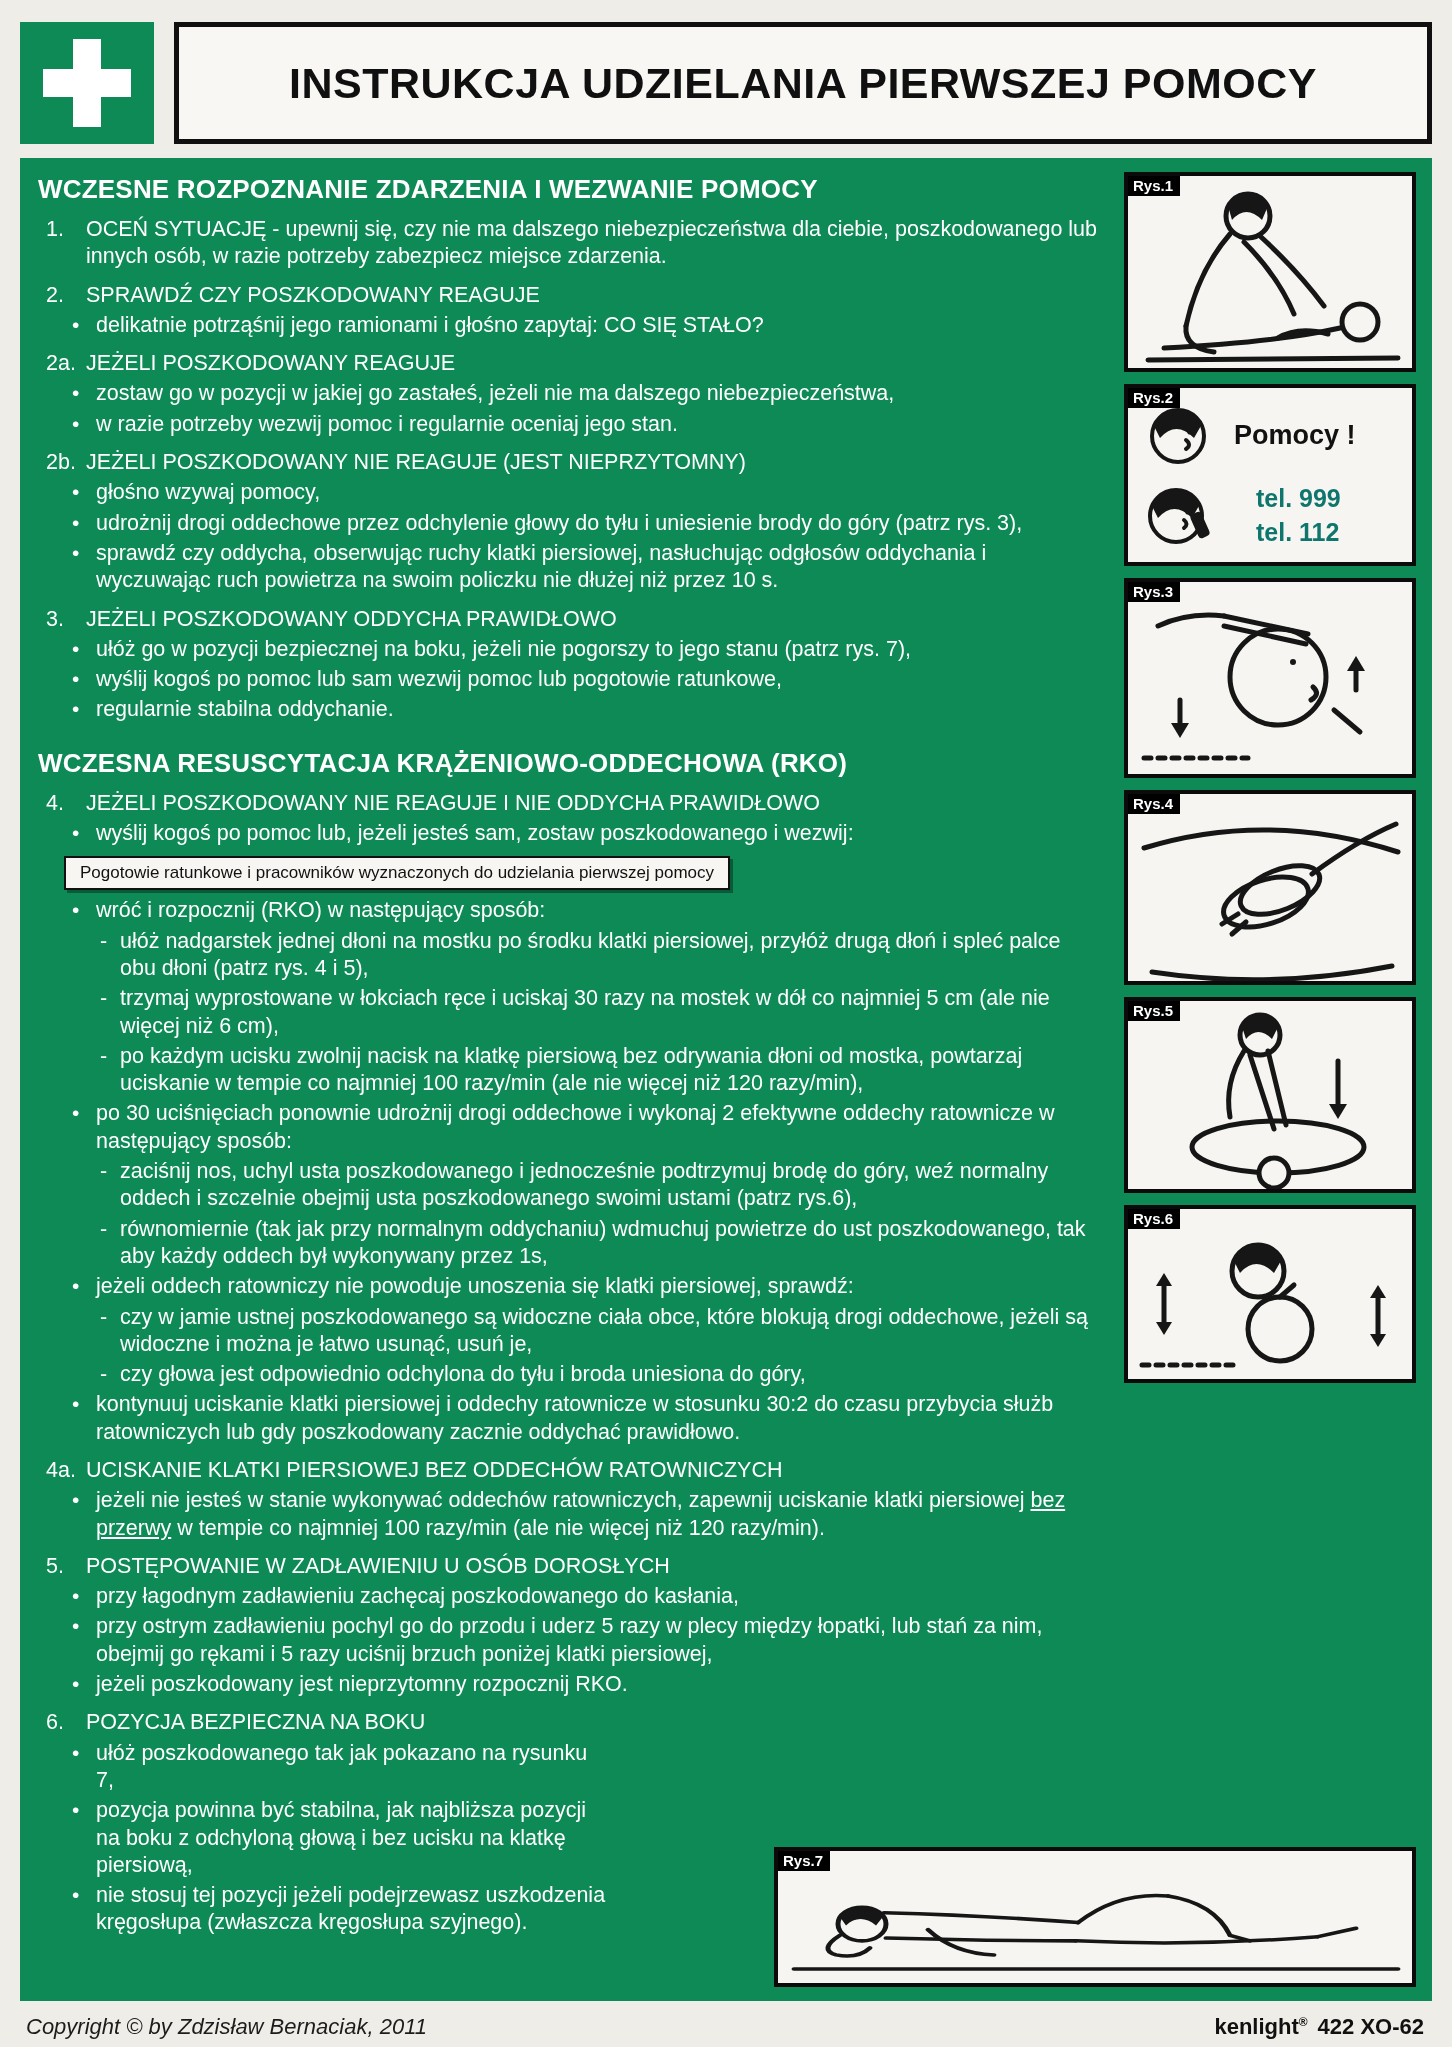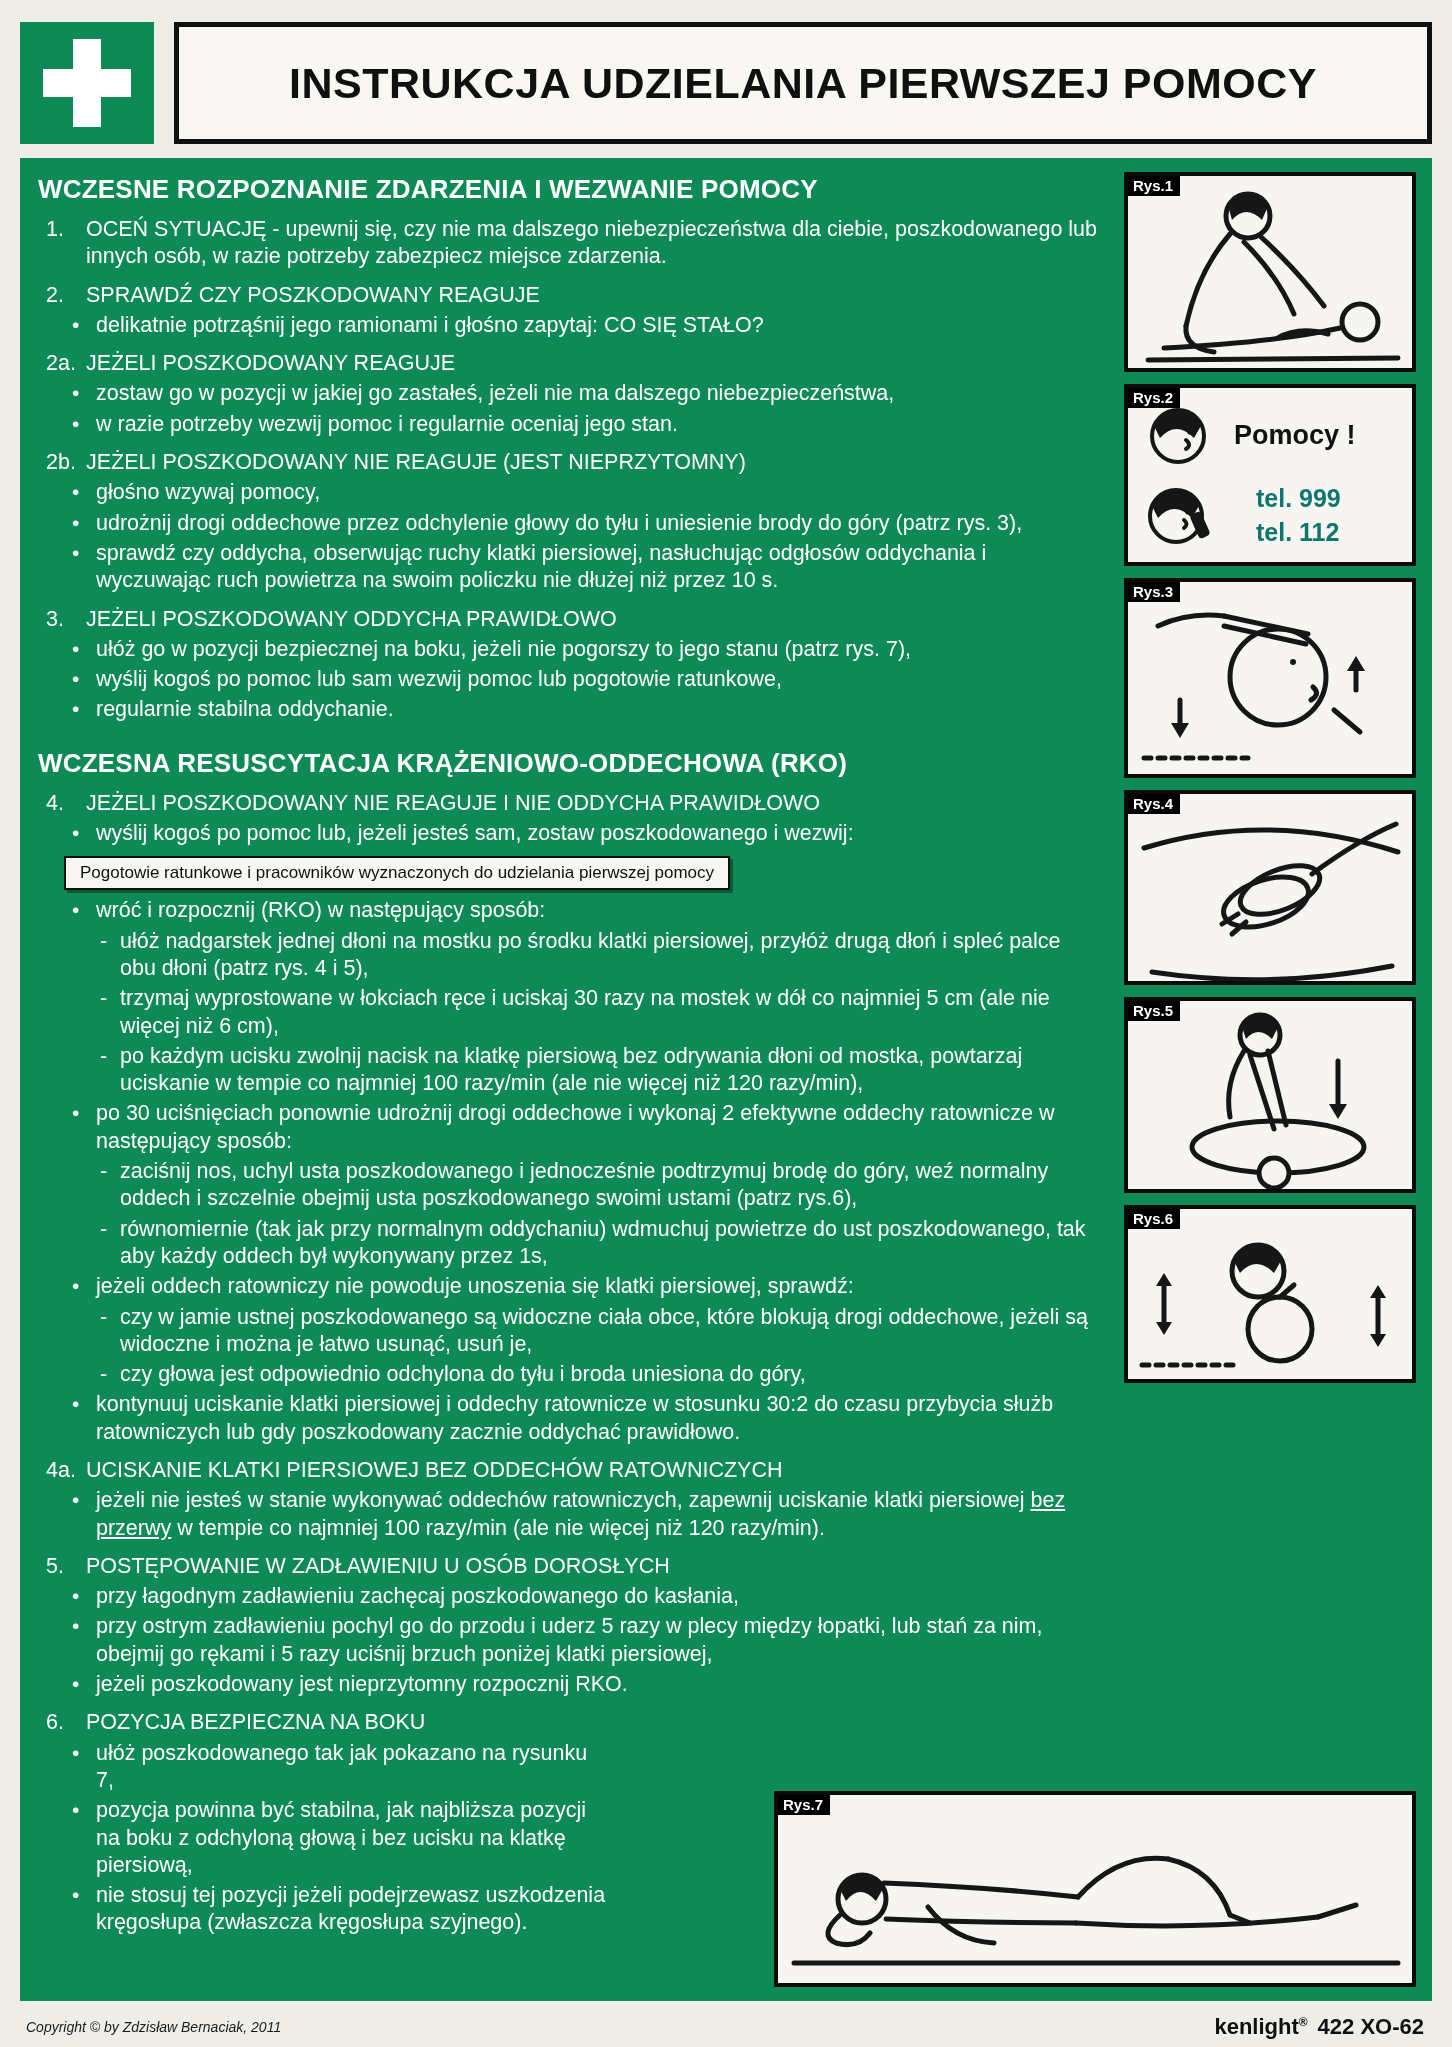--- a/index.html
+++ b/index.html
@@ -48,27 +48,27 @@
   
   .fig-col { position:absolute; top:14px; right:16px; width:292px; display:flex; flex-direction:column; gap:12px; z-index:3; }
   .fig { position:relative; background:#f6f5f1; border:4px solid #0b0b0b; }
   .fig svg { display:block; width:100%; height:100%; }
   .fig-label {
     position:absolute; top:0; left:0; background:#000; color:#fff;
     font-size:15px; font-weight:700; padding:2px 7px 3px 5px; line-height:1; z-index:2;
   }
   .f1 { height:200px; } .f2 { height:182px; } .f3 { height:200px; }
   .f4 { height:195px; } .f5 { height:196px; } .f6 { height:178px; }
-  .f7 { position:absolute; right:16px; bottom:14px; width:642px; height:196px; background:#f6f5f1; border:4px solid #0b0b0b; z-index:3; }
+  .f7 { position:absolute; right:16px; bottom:14px; width:642px; height:140px; background:#f6f5f1; border:4px solid #0b0b0b; z-index:3; }
   .f7 svg { display:block; width:100%; height:100%; }
   .f2-callout { position:absolute; left:106px; top:32px; font-size:27px; font-weight:700; color:#111; }
   .f2-tels { position:absolute; left:128px; top:94px; font-size:25px; font-weight:700; color:#0f766e; line-height:1.35; }
   
   .footer { height:46px; display:flex; align-items:center; justify-content:space-between; padding:6px 8px 0 6px; }
-  .copyright { font-size:14px; font-style:italic; color:#1c1c1c; }
+  .copyright { font-size:22px; font-style:italic; color:#1c1c1c; }
   .brand { font-size:22px; font-weight:700; color:#101010; }
   .brand sup { font-size:12px; }
   .brand .code { margin-left:10px; }
 </style>
 </head>
 <body>
 
 <div class="page">
 
   <div class="header">

